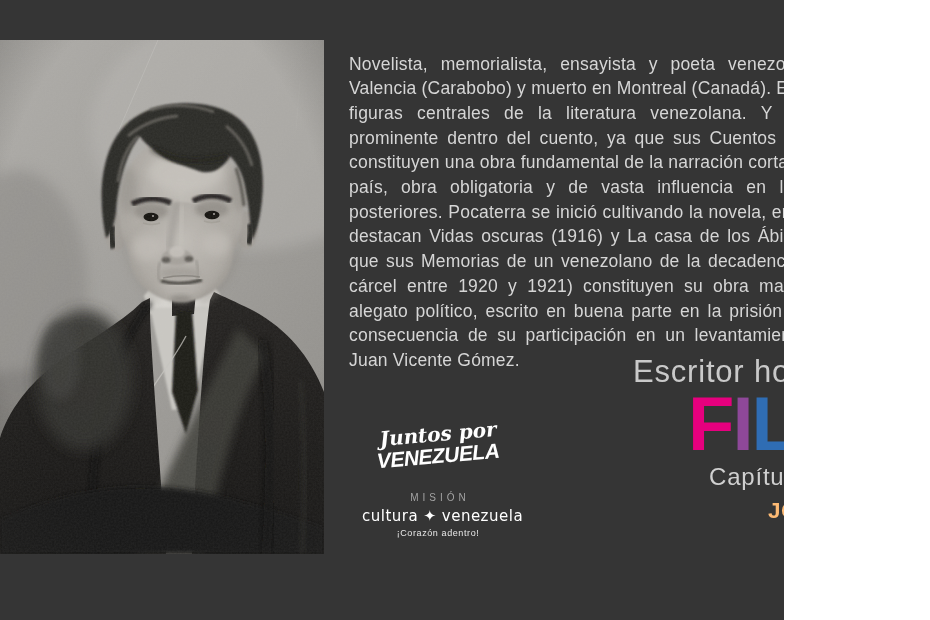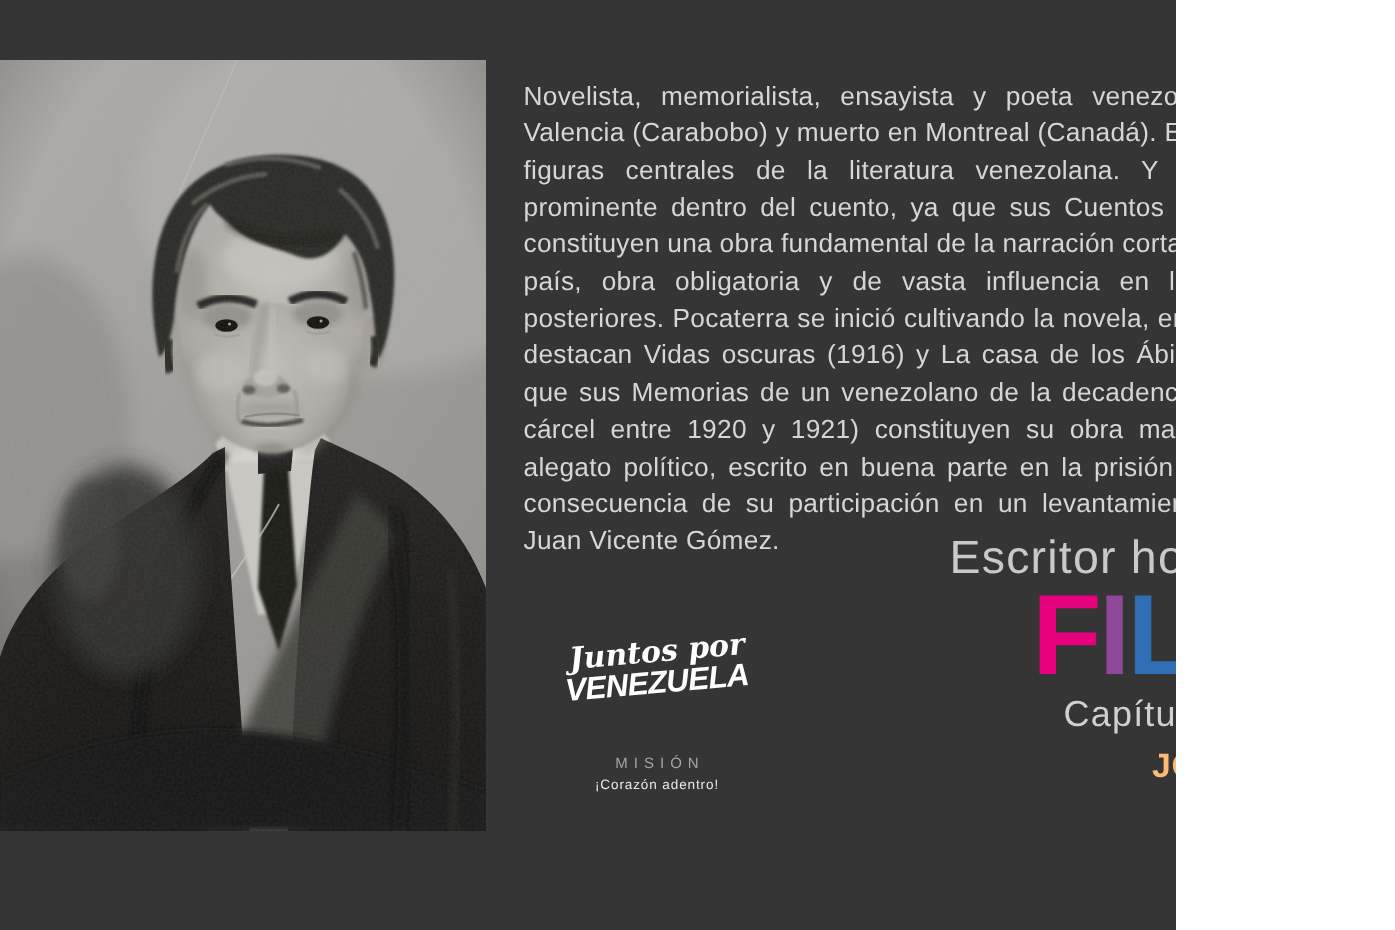--- a/index.html
+++ b/index.html
@@ -95,21 +95,21 @@
     font-style: italic;
     font-size: 21px;
     letter-spacing: -0.5px;
     line-height: 1;
     transform: rotate(-5deg);
     display: block;
     margin-top: 1px;
   }
   .mision-kicker {
     display: block;
-    margin-top: 38px;
+    margin-top: 26px;
     font-size: 10px;
     letter-spacing: 4px;
     color: #a3a3a3;
     text-indent: 4px;
   }
   .mision-name {
     display: block;
     margin-top: 4px;
     font-family: "DejaVu Sans", sans-serif;
     font-size: 15px;
@@ -278,16 +278,17 @@
 
   <div class="chapter" style="color: rgb(208, 208, 208);">Capítulo CARABOBO</div>
 
   <div class="author-line1" style="color: #fdba74;">JOSÉ RAFAEL</div>
   <div class="author-line2" style="color: rgb(250, 250, 250);">POCATERRA</div>
 
   <div class="logos">
     <span class="juntos-line1">Juntos por</span>
     <span class="juntos-line2">VENEZUELA</span>
     <span class="mision-kicker">MISIÓN</span>
+    <span class="mision-name">cultura ✦ venezuela</span>
     <span class="mision-tagline">¡Corazón adentro!</span>
   </div>
 
 </div>
 
 </body></html>

